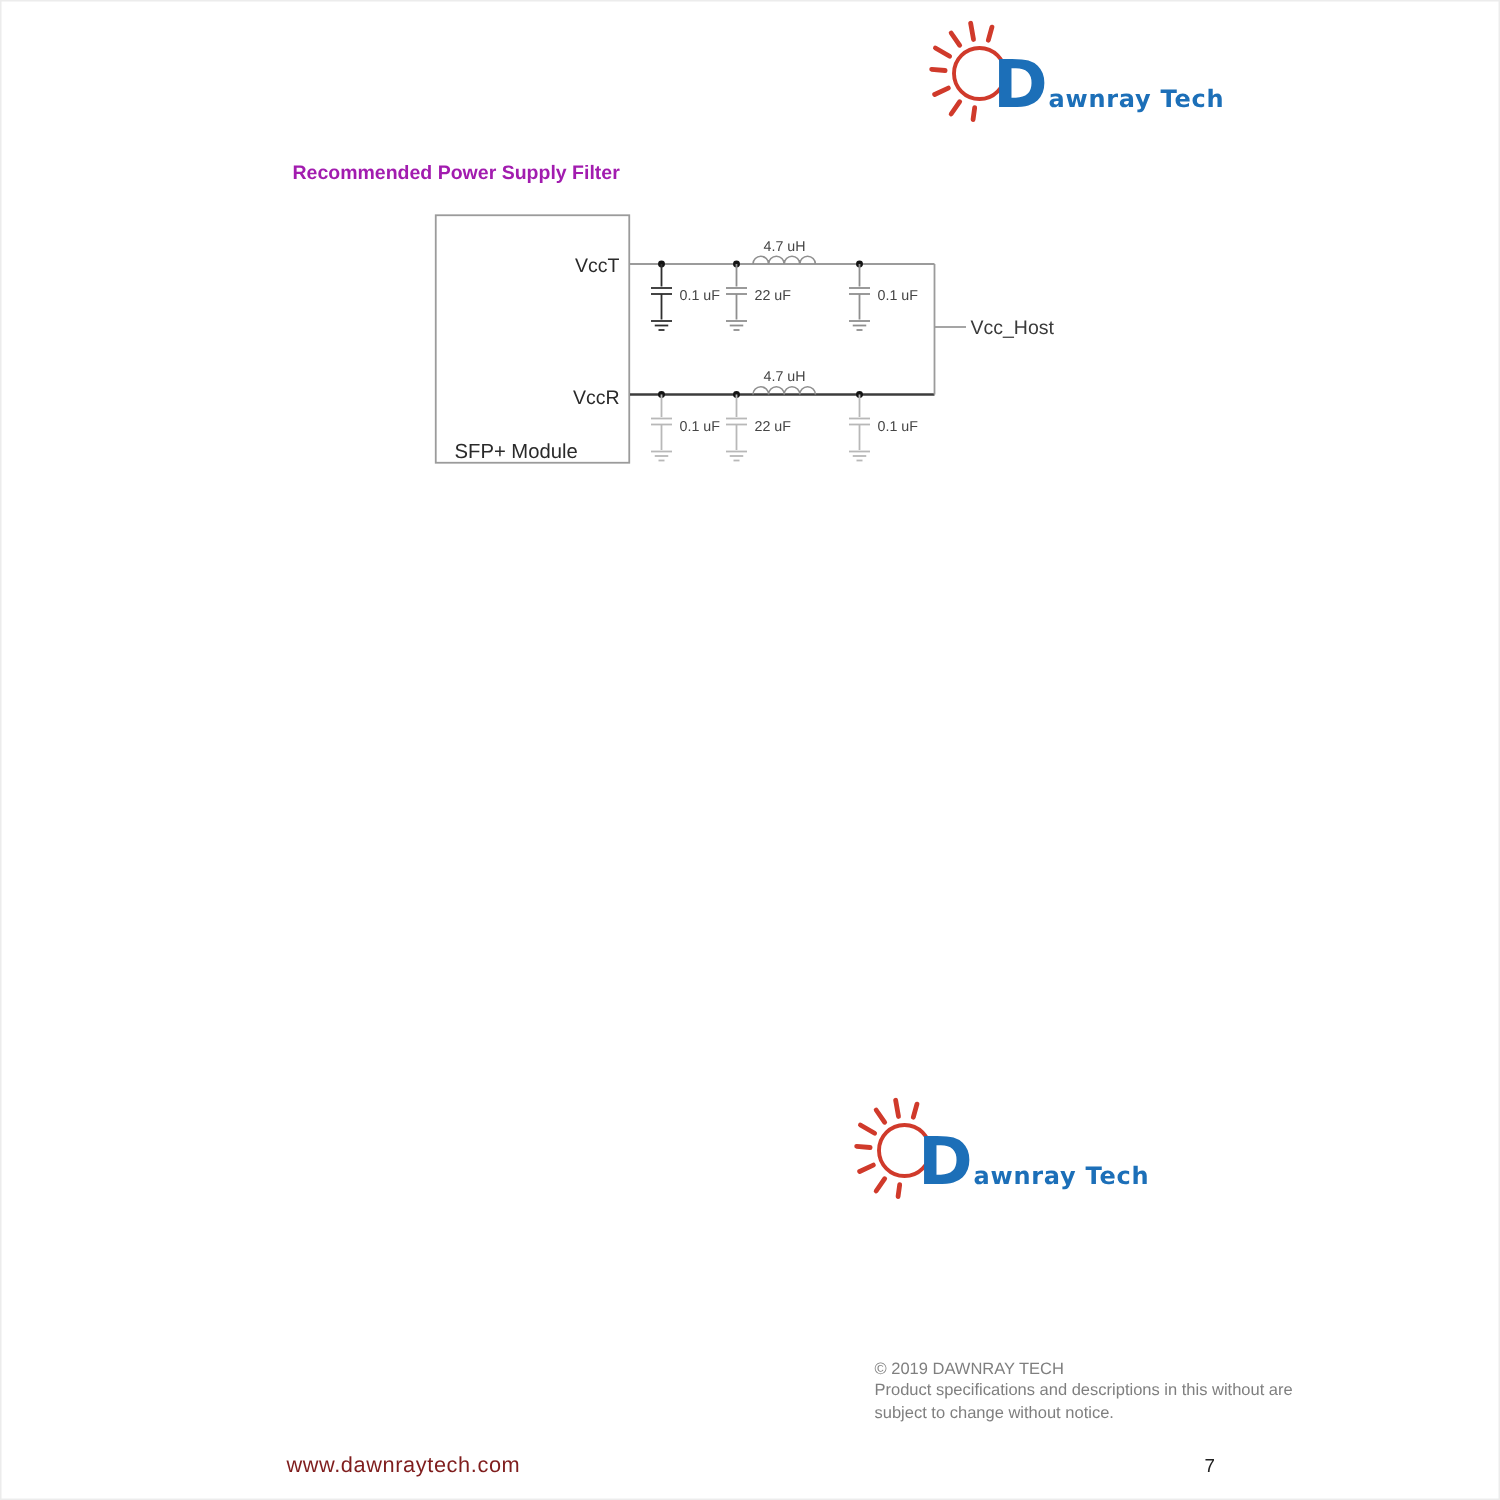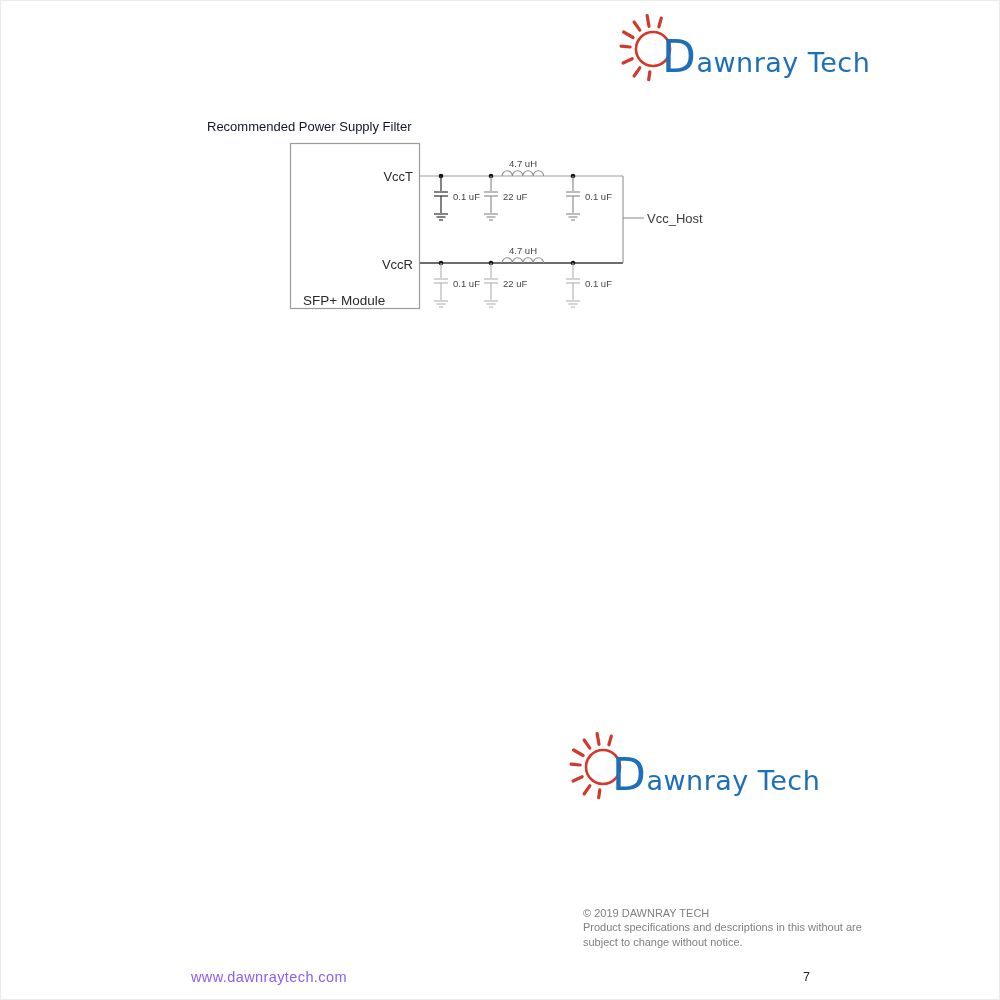--- a/index.html
+++ b/index.html
@@ -12,32 +12,32 @@
   }
 
   
   .logo { position:absolute; width:240px; height:90px; }
   .logo-header { left:606px; top:2px; }
   .logo-footer { left:556px; top:720px; }
   .logo .sun { position:absolute; left:0; top:0; }
   .logo .logo-text {
     position:absolute; left:55px; bottom:14px;
     font-family:"DejaVu Sans", sans-serif;
-    font-weight:normal; font-style:normal;
-    color:var(--logo-blue); font-size:27px; line-height:1;
+    font-weight:bold; font-style:normal;
+    color:var(--logo-blue); font-size:16px; line-height:1;
     letter-spacing:0.5px; white-space:nowrap;
   }
   .logo .logo-text::first-letter { font-size:44px; }
   .sun-circle { fill:none; stroke:var(--logo-red); stroke-width:2.6; }
   .sun-ray { stroke:var(--logo-red); stroke-width:3.2; stroke-linecap:round; }
 
   
   .section-title {
-    position:absolute; left:190px; top:102px; margin:16px;
-    font-size:13px; font-weight:normal; color:#0f172a;
+    position:absolute; left:190px; top:102px; margin:4px;
+    font-size:13px; font-weight:bold; color:#a21caf;
   }
 
   
   .circuit { position:absolute; left:285px; top:138px; }
   .circuit text { font-family:"Liberation Sans", sans-serif; }
   .wire-gray   { stroke:#9b9b9b; stroke-width:1.2; fill:none; }
   .wire-dark   { stroke:#3c3c3c; stroke-width:1.6; fill:none; }
   .box-stroke  { stroke:#9b9b9b; stroke-width:1.2; fill:none; }
   .cap-dark    { stroke:#2f2f2f; stroke-width:1.2; fill:none; }
   .cap-gray    { stroke:#8f8f8f; stroke-width:1.2; fill:none; }
@@ -53,21 +53,21 @@
   .address {
     position:absolute; left:582px; top:818px;
     font-size:9.5px; line-height:14.4px; color:#8f8f8f;
   }
   .legal {
     position:absolute; left:582px; top:905px;
     font-size:11px; line-height:14.4px; color:#7f7f7f;
   }
   .website {
     position:absolute; left:190px; top:968px;
-    font-size:14.5px; letter-spacing:0.4px; color:#8b5cf6;
+    font-size:14.5px; letter-spacing:0.4px; color:#7f1d1d;
   }
   .page-number {
     position:absolute; left:802px; top:969px;
     font-size:12.5px; color:#222;
   }
 </style>
 </head>
 <body>
 
 <div class="page" style="--logo-blue: #1c6fb8; --logo-red: #d03a2b;">

